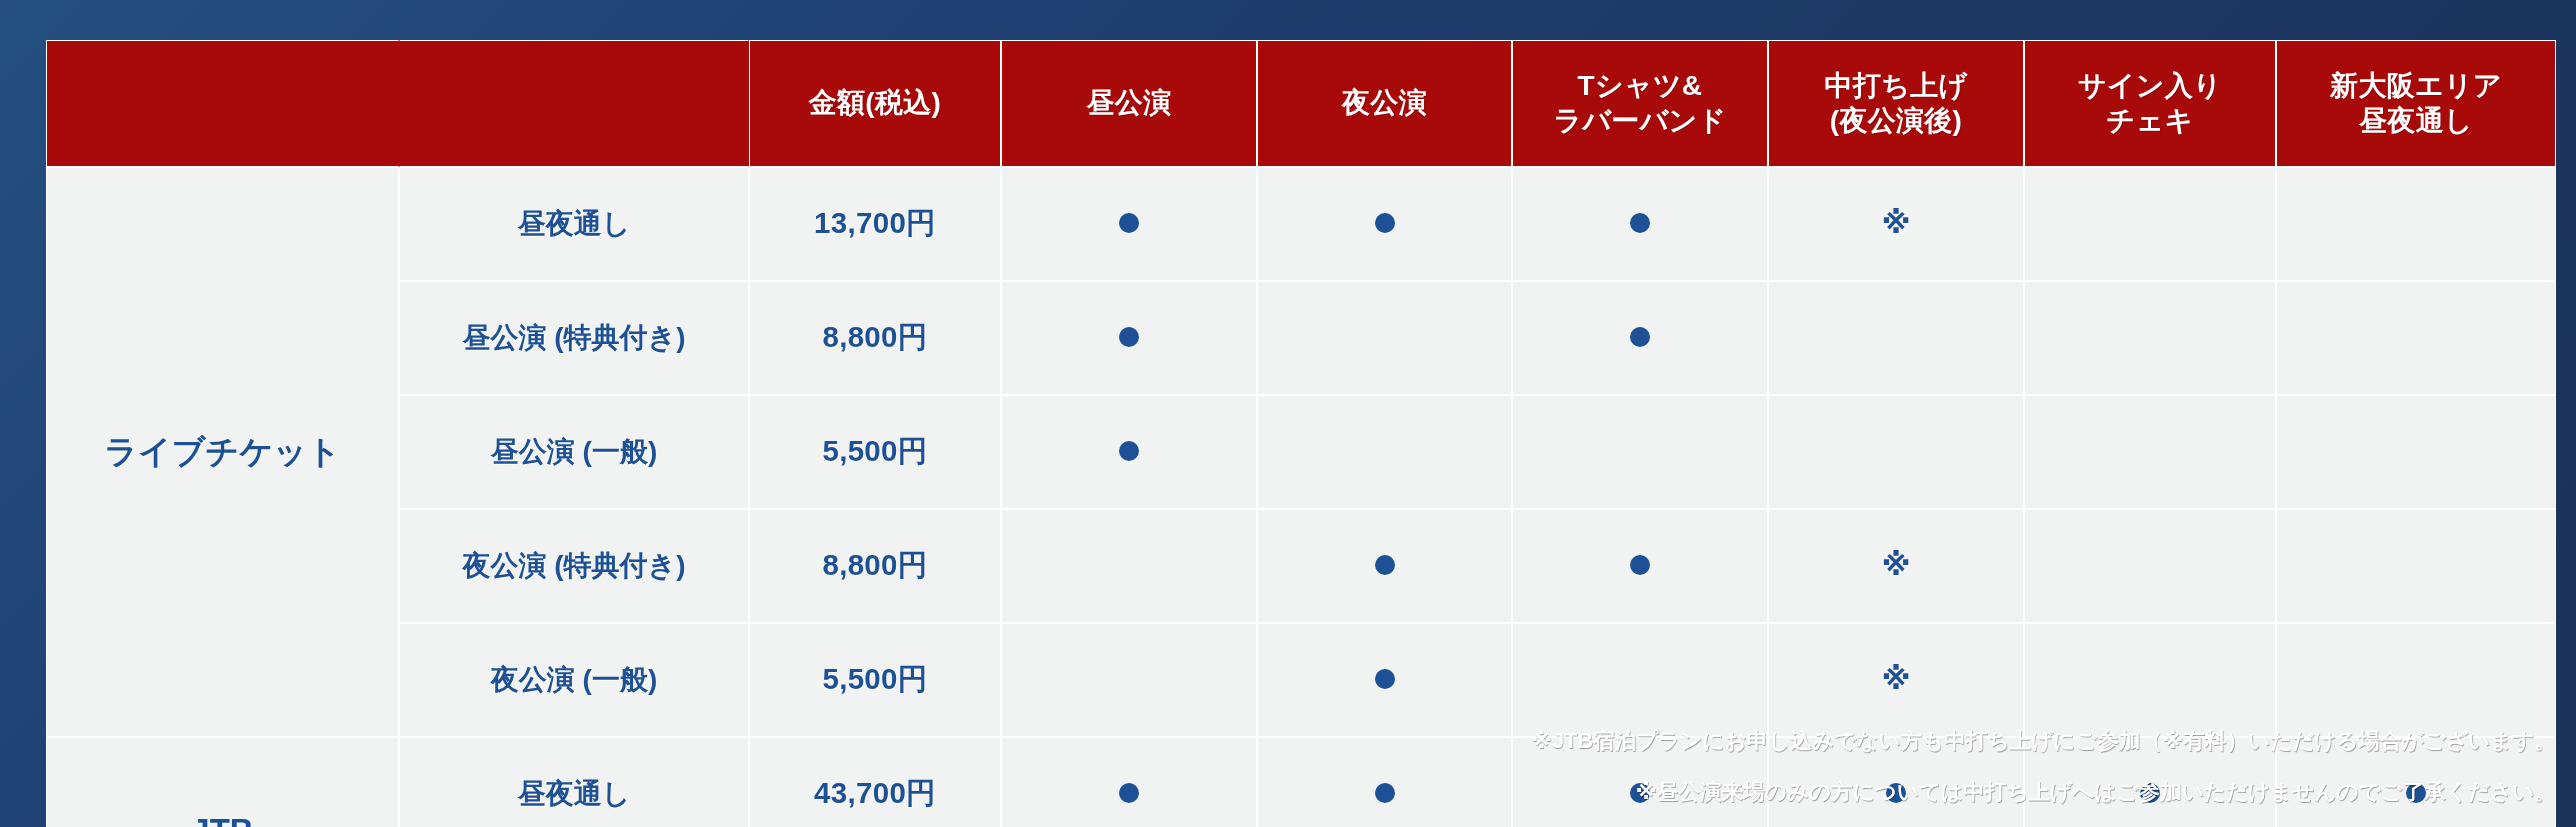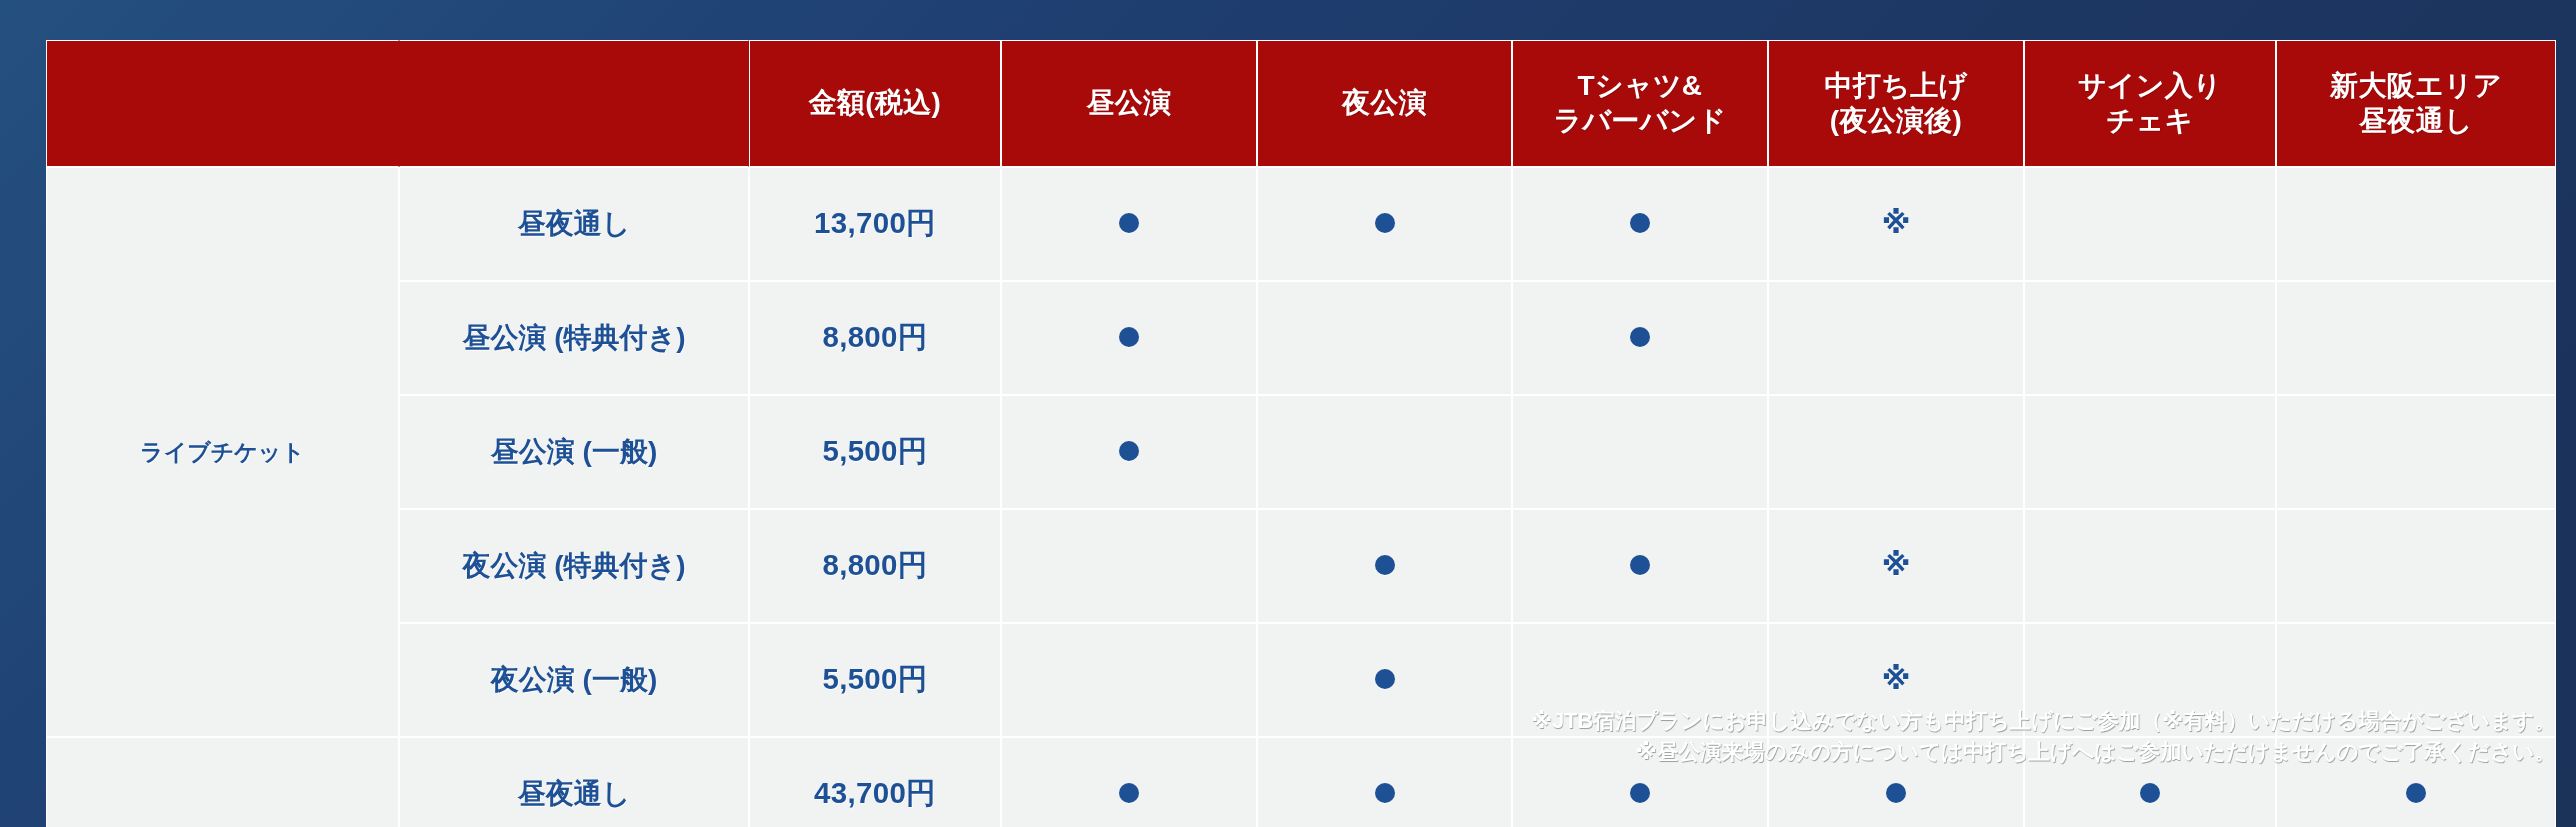--- a/index.html
+++ b/index.html
@@ -66,21 +66,21 @@
     background: #f1f2f2;
     border: 1.3px solid #6e6e6e;
     height: 114px;
     font-size: 28px;
     font-weight: bold;
     color: #1d5095;
     text-shadow: 0.7px 0.7px 0 rgba(255,255,255,0.85);
   }
 
   td.group-cell {
-    font-size: 23px;
+    font-size: 33px;
     line-height: 1.25;
     border-right-color: #6e6e6e;
   }
 
   td.plan-cell { font-size: 28px; }
   td.price-cell { font-size: 29.5px; letter-spacing: 0.3px; margin-top: 44px; }
 
   
   .dot {
     display: inline-block;
@@ -108,21 +108,21 @@
     top: 706px;
     width: 1409px;
     text-align: right;
     color: #ffffff;
     font-size: 21.5px;
     font-weight: bold;
     line-height: 1.42;
     text-shadow: 0.7px 0.7px 0.7px rgba(0,0,0,0.35);
     letter-spacing: 0.1px;
   }
-  .footnotes div { white-space: nowrap; }
+  .footnotes div { white-space: nowrap; margin-top: 20px; }
 </style>
 </head>
 <body>
 
 <div id="stage">
 
   <div class="table-wrap">
     <table class="plan-table">
       <colgroup>
         <col style="width:353px">

